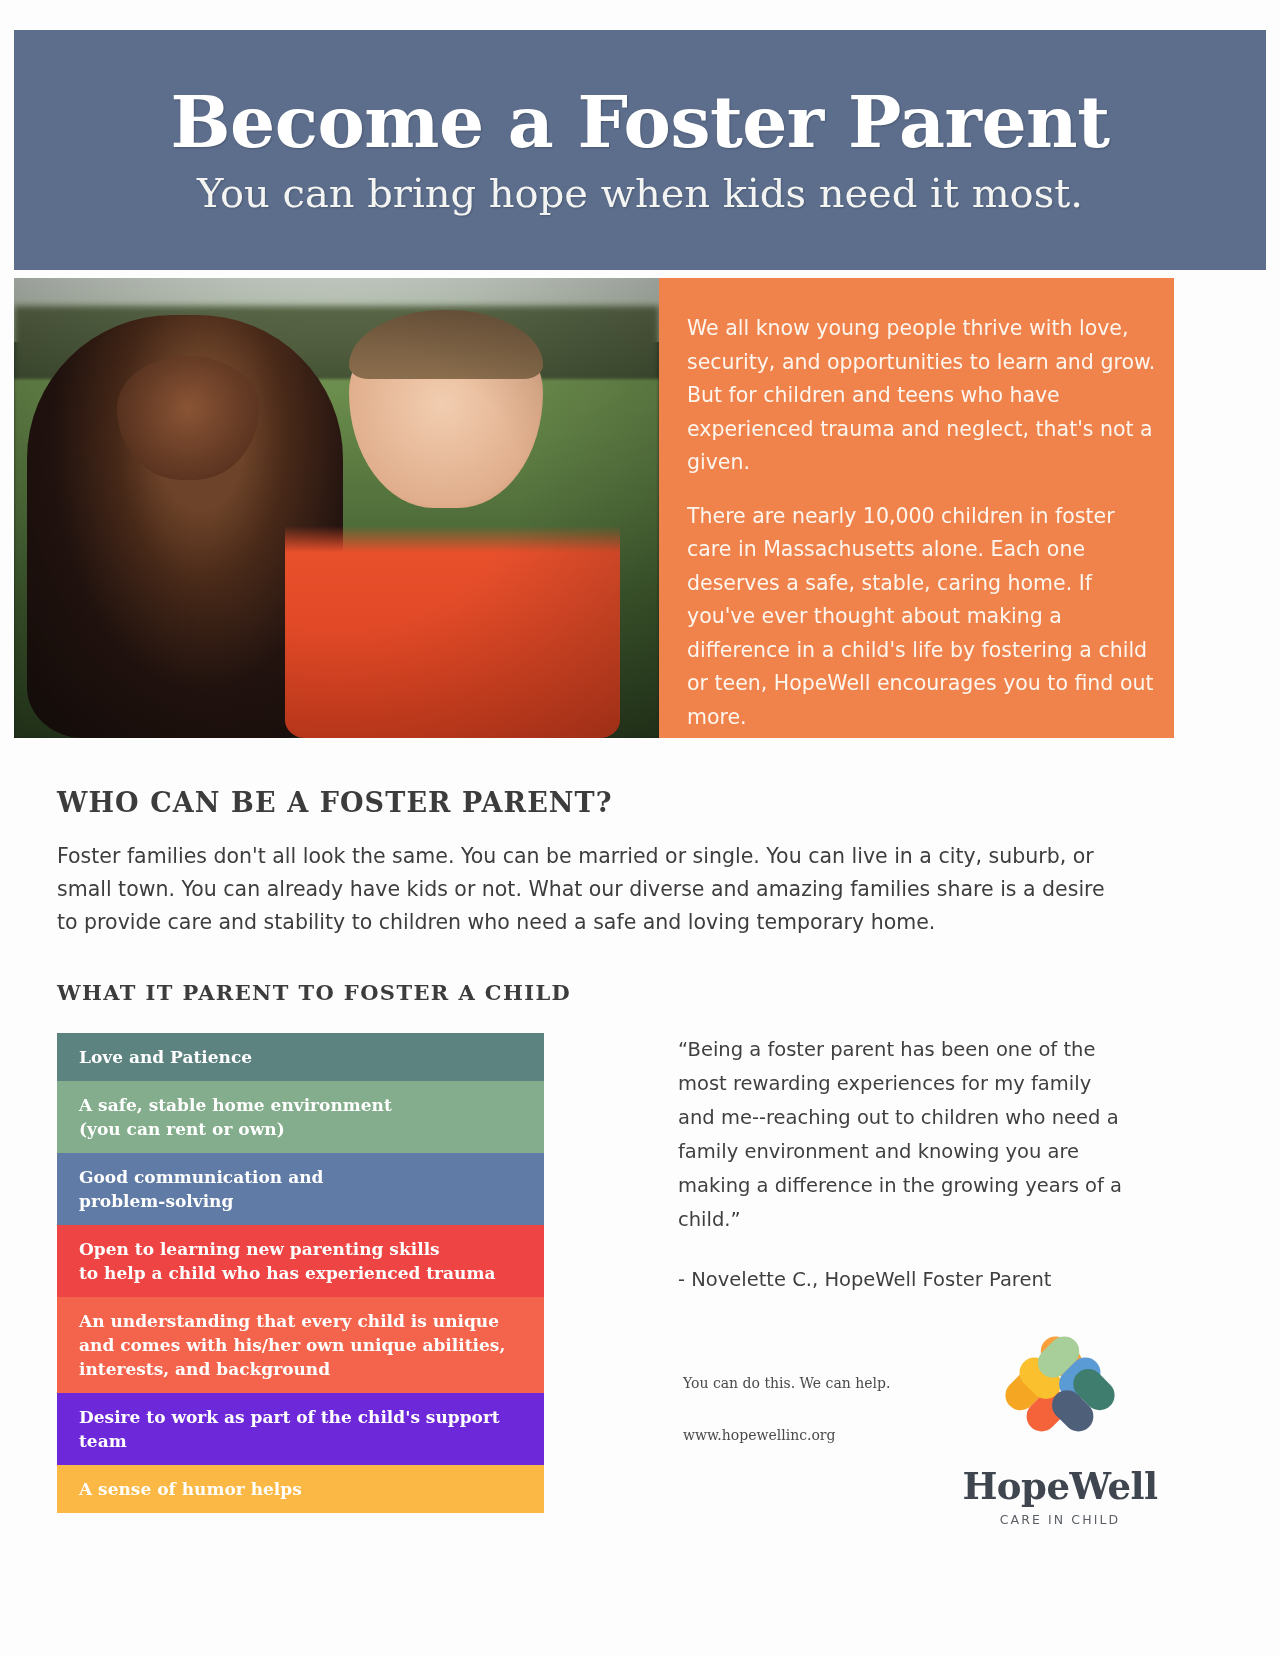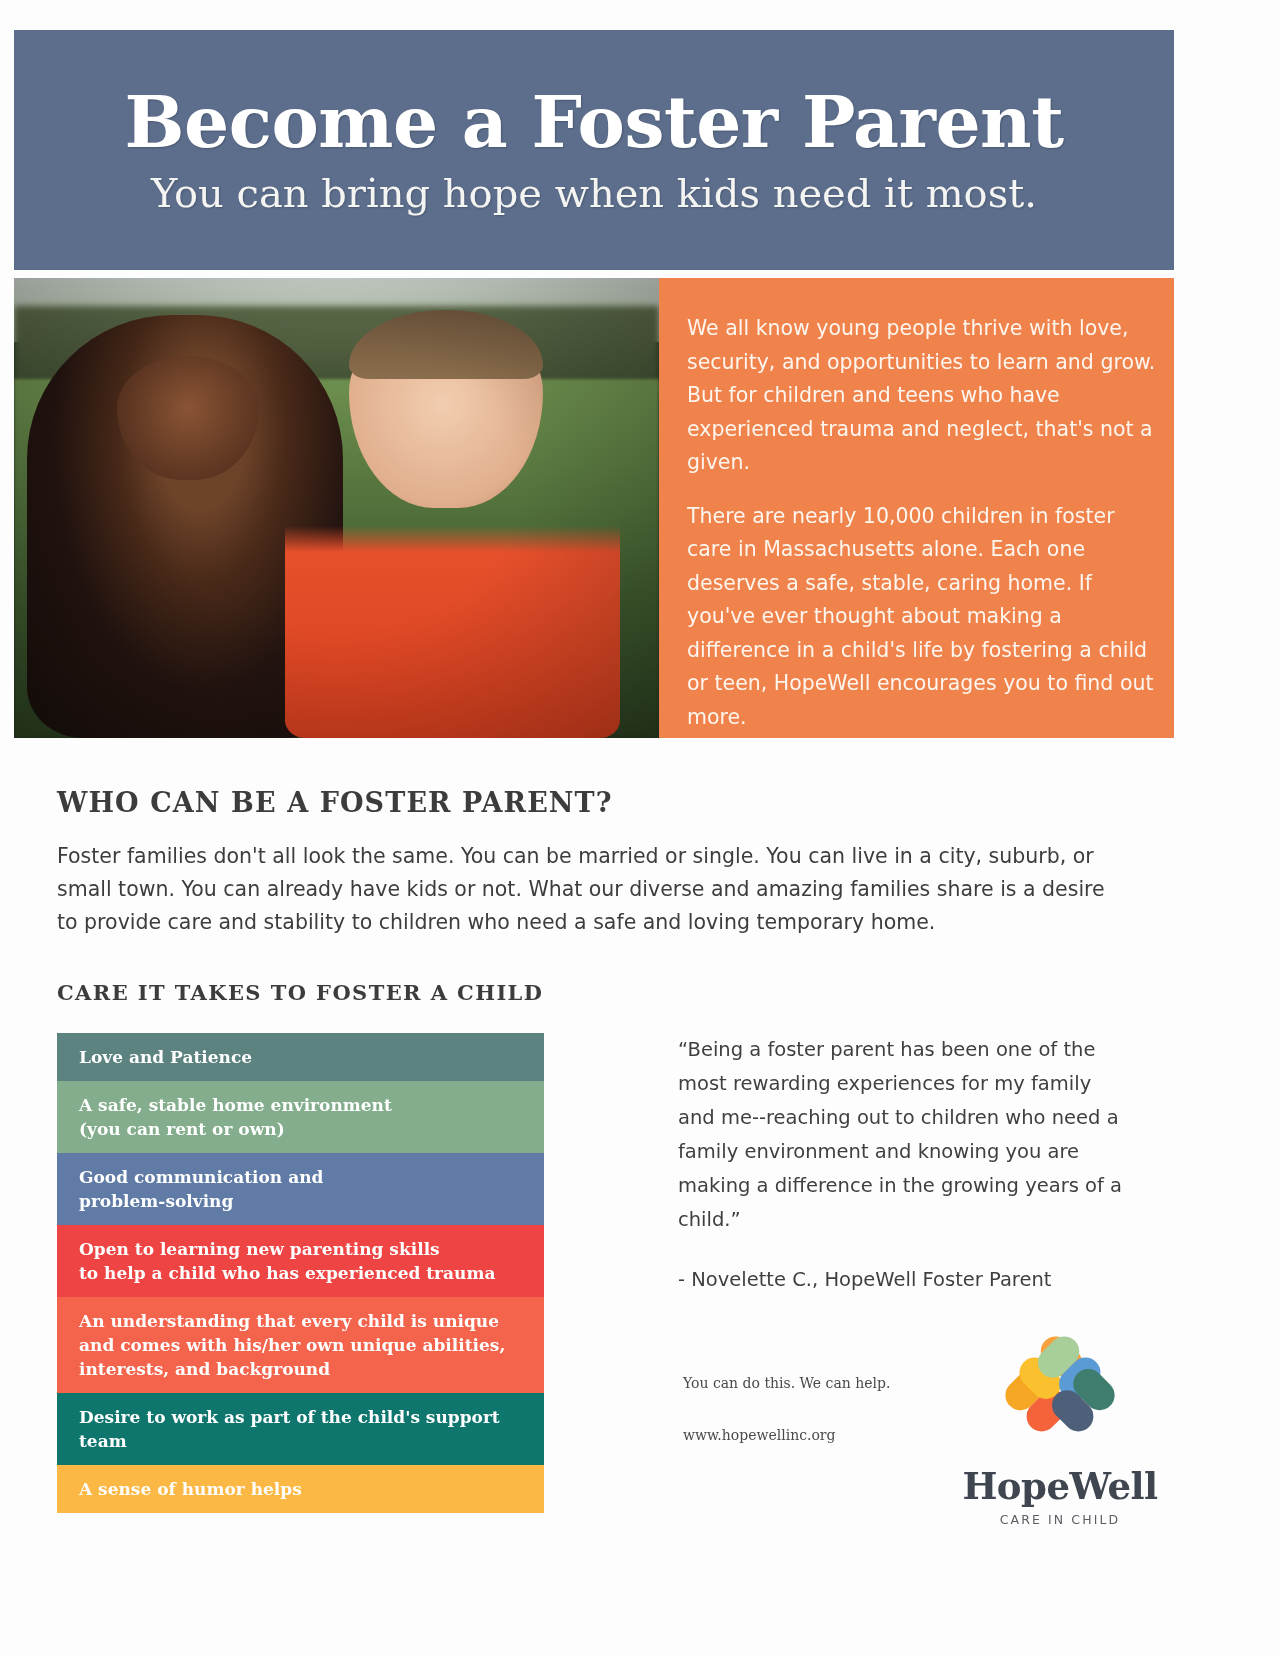--- a/index.html
+++ b/index.html
@@ -23,21 +23,21 @@
     width: 1280px;
     height: 1656px;
     background: #fdfdfd;
   }
 
   
   .hero-band {
     position: absolute;
     left: 14px;
     top: 30px;
-    width: 1160px;
+    width: 1252px;
     height: 240px;
     background: #5c6e8c;
     box-sizing: border-box;
     display: flex;
     flex-direction: column;
     align-items: center;
     justify-content: center;
   }
   .hero-title {
     font-family: "DejaVu Serif", "Liberation Serif", serif;
@@ -300,21 +300,21 @@
     </div>
     <div class="orange-panel" style="background: rgb(240, 130, 76);">
       <p>We all know young people thrive with love, security, and opportunities to learn and grow. But for children and teens who have experienced trauma and neglect, that's not a given.</p>
       <p>There are nearly 10,000 children in foster care in Massachusetts alone. Each one deserves a safe, stable, caring home. If you've ever thought about making a difference in a child's life by fostering a child or teen, HopeWell encourages you to find out more.</p>
     </div>
   </div>
 
   <div class="section-heading" id="who-heading">WHO CAN BE A FOSTER PARENT?</div>
   <div id="body-who">Foster families don't all look the same. You can be married or single. You can live in a city, suburb, or small town. You can already have kids or not. What our diverse and amazing families share is a desire to provide care and stability to children who need a safe and loving temporary home.</div>
 
-  <div class="section-heading" id="takes-heading">CARE IT TAKES TO FOSTER A CHILD</div>
+  <div class="section-heading" id="takes-heading">WHAT IT PARENT TO FOSTER A CHILD</div>
 
   <div class="bars">
       <div class="bar" style="background: rgb(92, 131, 128);">
         <div>
           <span>Love and Patience</span>
         </div>
       </div>
       <div class="bar" style="background: rgb(131, 173, 140);">
         <div>
           <span>A safe, stable home environment</span>
@@ -333,21 +333,21 @@
           <span>to help a child who has experienced trauma</span>
         </div>
       </div>
       <div class="bar" style="background: rgb(244, 99, 76);">
         <div>
           <span>An understanding that every child is unique</span>
           <span>and comes with his/her own unique abilities,</span>
           <span>interests, and background</span>
         </div>
       </div>
-      <div class="bar" style="background: #0f766e;">
+      <div class="bar" style="background: #6d28d9;">
         <div>
           <span>Desire to work as part of the child's support team</span>
         </div>
       </div>
       <div class="bar" style="background: rgb(252, 184, 68);">
         <div>
           <span>A sense of humor helps</span>
         </div>
       </div>
     </div>

